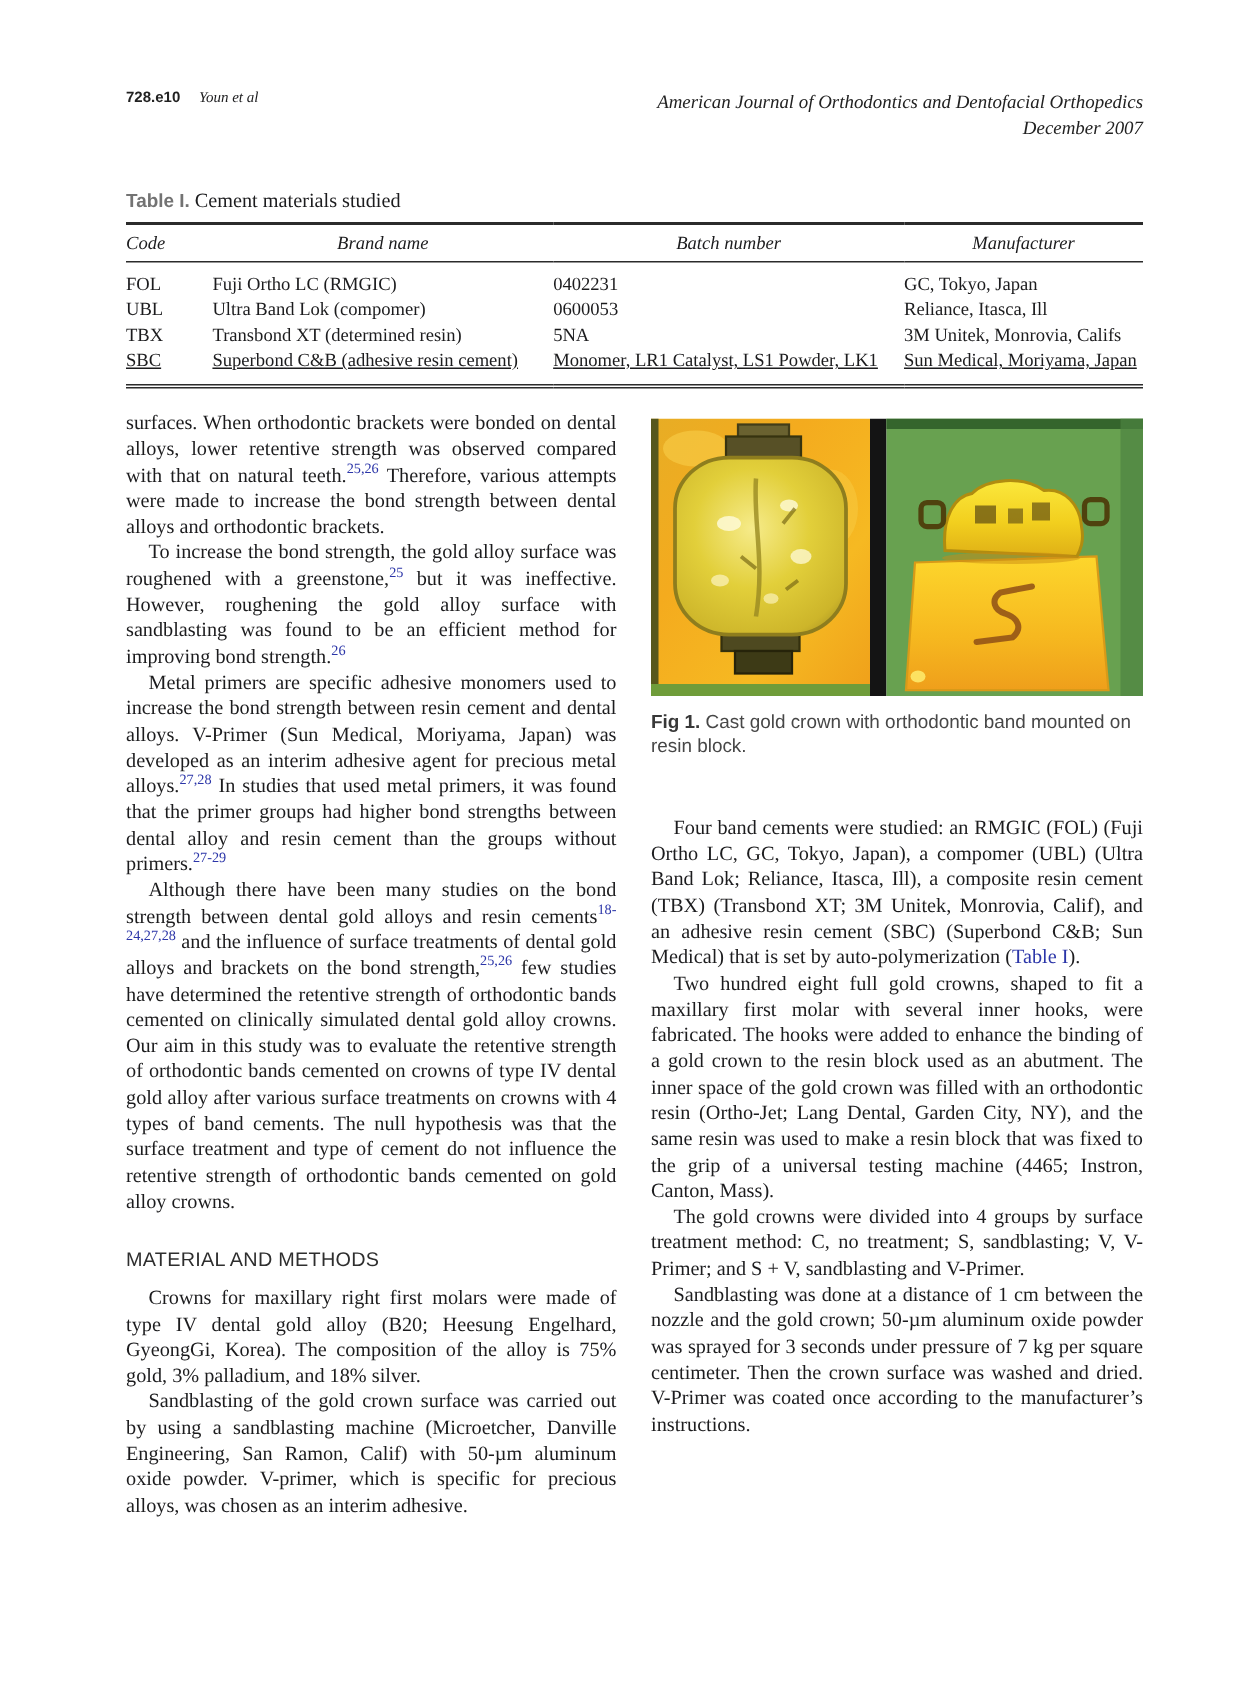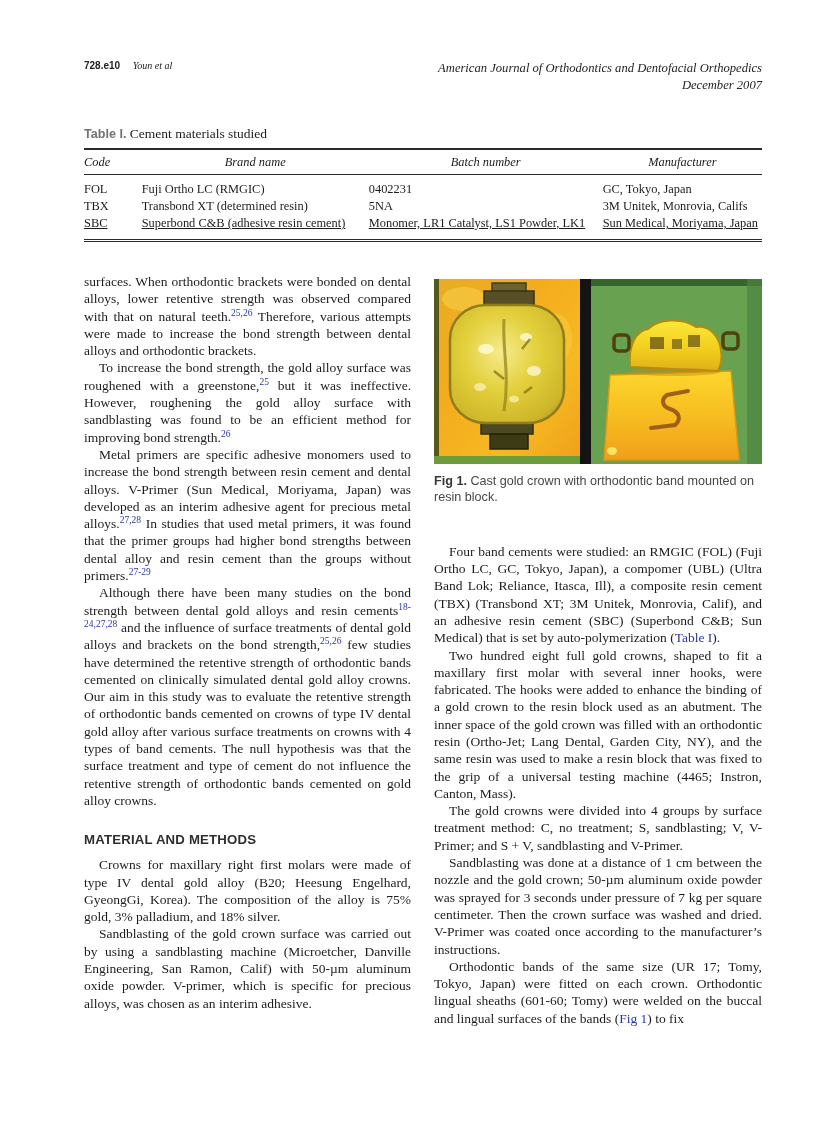--- a/index.html
+++ b/index.html
@@ -35,21 +35,21 @@
   table.mat tbody tr:last-child td  { padding-bottom:8px;text-decoration:underline; }
 
   
   .col-left  { position:absolute; top:273px; left:84px;  width:327px; }
   .col-right { position:absolute; top:273px; left:434px; width:328px; }
   .para { margin:0; font-size:13.5px; line-height:17.3px; text-align:justify; }
   .para.indent { text-indent:15px; }
   sup.ref { color:#2b35a8; font-size:9.5px; line-height:0; }
   a.xref { color:#2b35a8; text-decoration:none; cursor:pointer; }
   .section-heading { font-family:"Liberation Sans", sans-serif; font-size:13.2px;
-    font-weight:bold; color:#2e2e2e; margin:23px 0 9px 0; letter-spacing:.2px; }
+    font-weight:normal; color:#2e2e2e; margin:23px 0 9px 0; letter-spacing:.2px; }
 
   
   .figure { margin:6px 0 0 0; }
   .fig-photo { display:block; }
   .fig-caption { font-family:"Liberation Sans", sans-serif; font-size:12.6px;
     line-height:1.3; color:#474747; margin-top:9px; }
   .fig-label { font-weight:bold; color:#383838; }
   .right-text { margin-top:37px; }
 </style>
 </head>
@@ -81,20 +81,26 @@
             <th class="c-batch">Batch number</th>
             <th class="c-manu">Manufacturer</th>
           </tr>
       </thead>
       <tbody>
           <tr>
             <td>FOL</td>
             <td>Fuji Ortho LC (RMGIC)</td>
             <td>0402231</td>
             <td>GC, Tokyo, Japan</td>
+          </tr>
+          <tr>
+            <td>UBL</td>
+            <td>Ultra Band Lok (compomer)</td>
+            <td>0600053</td>
+            <td>Reliance, Itasca, Ill</td>
           </tr>
           <tr>
             <td>TBX</td>
             <td>Transbond XT (determined resin)</td>
             <td>5NA</td>
             <td>3M Unitek, Monrovia, Califs</td>
           </tr>
           <tr>
             <td>SBC</td>
             <td>Superbond C&amp;B (adhesive resin cement)</td>
@@ -189,17 +195,16 @@
       <figcaption class="fig-caption">
         <span class="fig-label">Fig 1.</span>
         <span>Cast gold crown with orthodontic band mounted on resin block.</span>
       </figcaption>
     </figure>
     <div class="right-text">
         <p class="para indent"><span>Four band cements were studied: an RMGIC (FOL) (Fuji Ortho LC, GC, Tokyo, Japan), a compomer (UBL) (Ultra Band Lok; Reliance, Itasca, Ill), a composite resin cement (TBX) (Transbond XT; 3M Unitek, Monrovia, Calif), and an adhesive resin cement (SBC) (Superbond C&amp;B; Sun Medical) that is set by auto-polymerization (</span><a class="xref">Table I</a><span>).</span></p>
         <p class="para indent"><span>Two hundred eight full gold crowns, shaped to fit a maxillary first molar with several inner hooks, were fabricated. The hooks were added to enhance the binding of a gold crown to the resin block used as an abutment. The inner space of the gold crown was filled with an orthodontic resin (Ortho-Jet; Lang Dental, Garden City, NY), and the same resin was used to make a resin block that was fixed to the grip of a universal testing machine (4465; Instron, Canton, Mass).</span></p>
         <p class="para indent"><span>The gold crowns were divided into 4 groups by surface treatment method: C, no treatment; S, sandblasting; V, V-Primer; and S + V, sandblasting and V-Primer.</span></p>
         <p class="para indent"><span>Sandblasting was done at a distance of 1 cm between the nozzle and the gold crown; 50-µm aluminum oxide powder was sprayed for 3 seconds under pressure of 7 kg per square centimeter. Then the crown surface was washed and dried. V-Primer was coated once according to the manufacturer’s instructions.</span></p>
-        <p class="para indent"><span>Orthodontic bands of the same size (UR 17; Tomy, Tokyo, Japan) were fitted on each crown. Orthodontic lingual sheaths (601-60; Tomy) were welded on the buccal and lingual surfaces of the bands (</span><a class="xref">Fig 1</a><span>) to fix</span></p>
       </div>
   </div>
 
 </div>
 
 </body></html>

